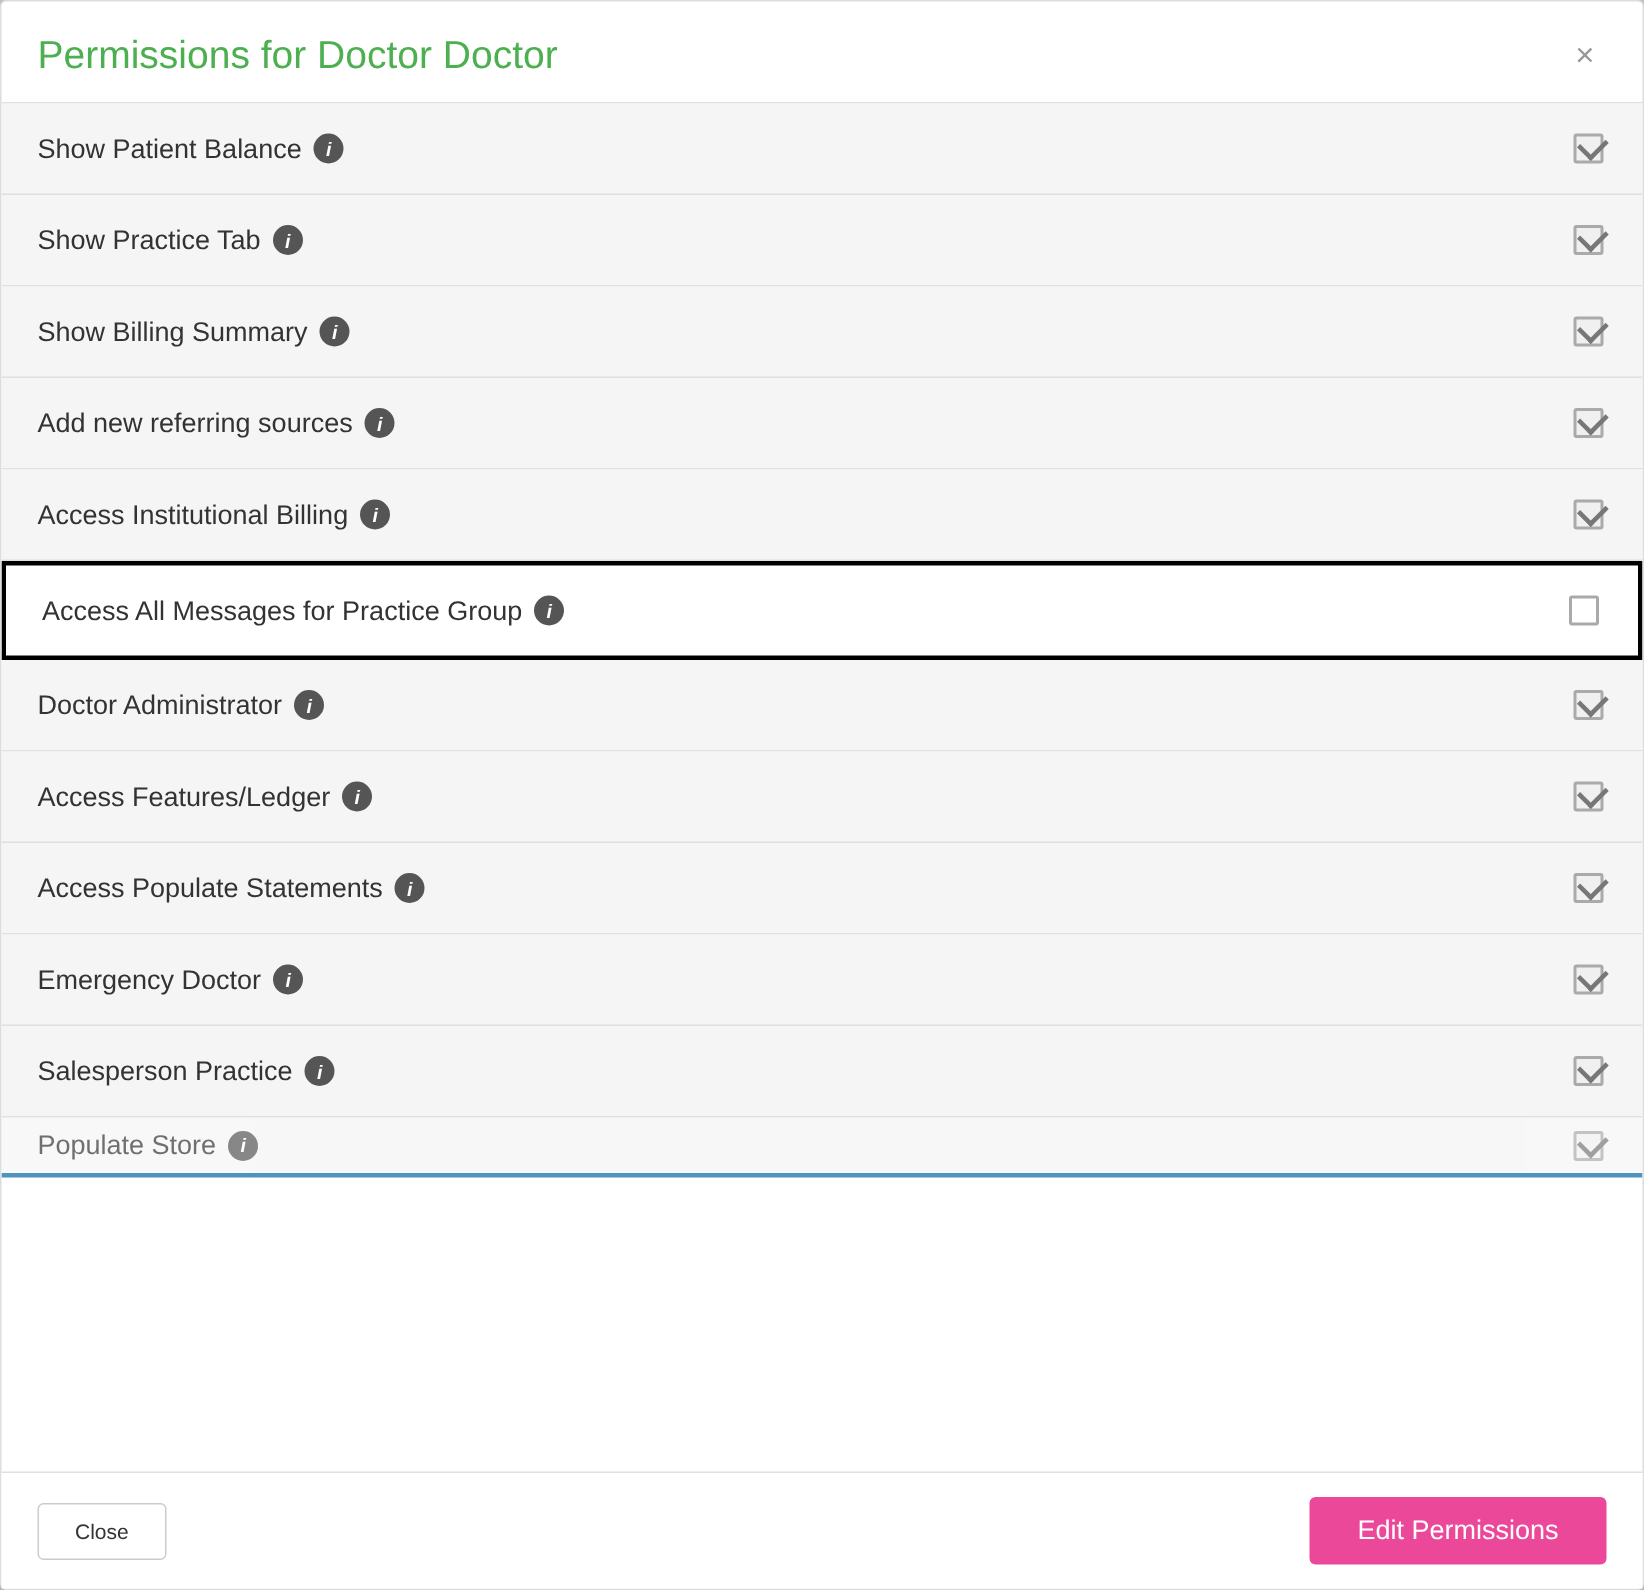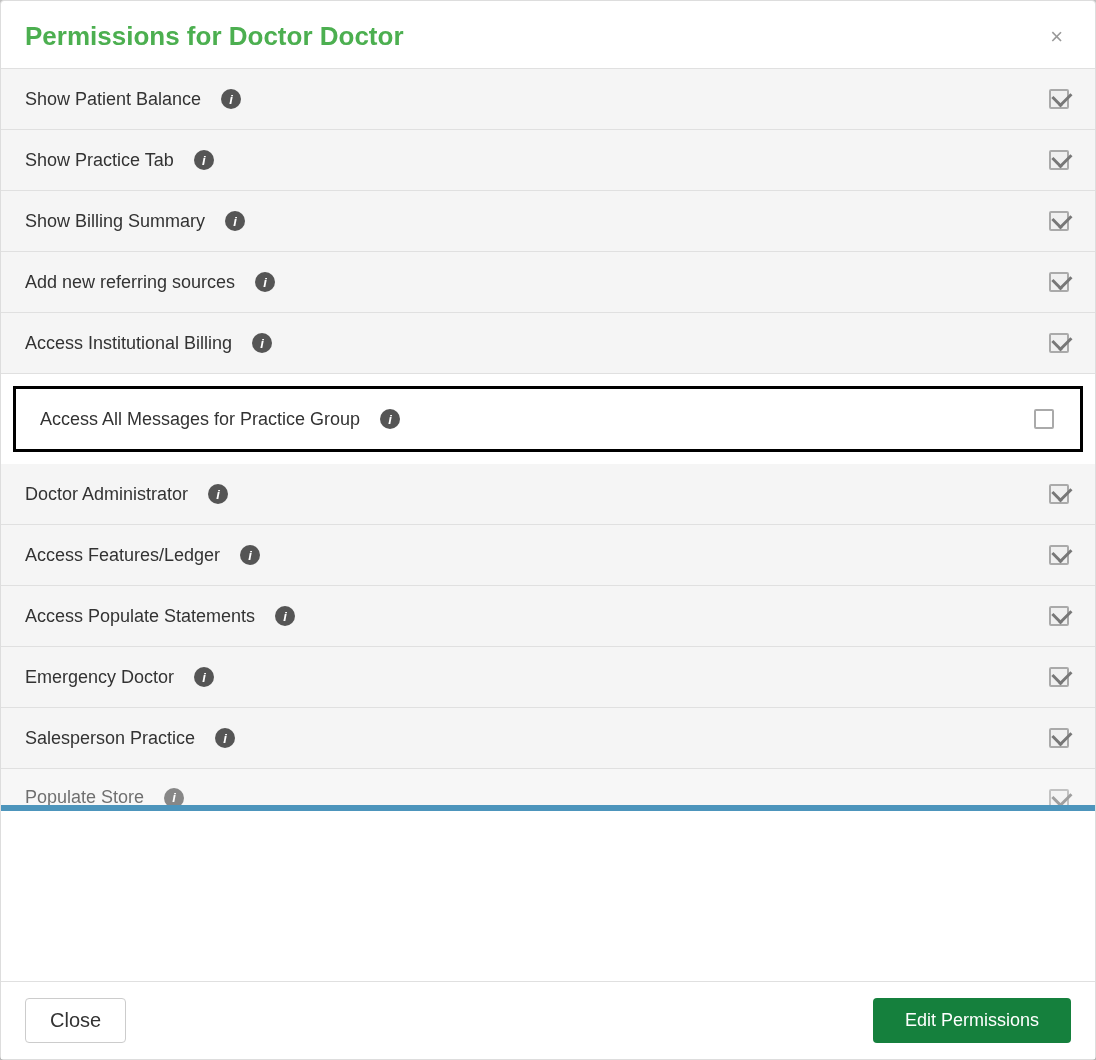--- a/index.html
+++ b/index.html
@@ -25,21 +25,21 @@
     }
     .modal-header {
       padding: 20px 24px 16px 24px;
       display: flex;
       justify-content: space-between;
       align-items: center;
       border-bottom: 1px solid #e0e0e0;
     }
     .modal-title {
       font-size: 26px;
-      font-weight: 700;
+      font-weight: 400;
       color: #4caf50;
     }
     .close-x {
       font-size: 22px;
       color: #999;
       cursor: pointer;
       background: none;
       border: none;
       line-height: 1;
       padding: 4px 8px;
@@ -52,28 +52,28 @@
       display: flex;
       align-items: center;
       justify-content: space-between;
       padding: 18px 24px;
       background: #f5f5f5;
       border-bottom: 1px solid #e0e0e0;
     }
     .permission-row.highlighted {
       background: #fff;
       border: 3px solid #000;
-      margin: 12px;
+      margin: 0;
     }
     .permission-label {
       font-size: 18px;
       color: #333;
       display: flex;
       align-items: center;
-      gap: 20px;
+      gap: 8px;
     }
     .info-icon {
       display: inline-flex;
       align-items: center;
       justify-content: center;
       width: 20px;
       height: 20px;
       border-radius: 50%;
       background: #555;
       color: #fff;
@@ -120,44 +120,44 @@
     .modal-footer {
       padding: 16px 24px;
       display: flex;
       justify-content: space-between;
       align-items: center;
       border-top: 1px solid #e0e0e0;
       background: #fff;
     }
     .btn-close {
       padding: 10px 24px;
-      font-size: 20px;
+      font-size: 14px;
       border: 1px solid #ccc;
       background: #fff;
       color: #333;
       border-radius: 4px;
       cursor: pointer;
     }
     .btn-edit {
       padding: 12px 32px;
       font-size: 18px;
-      background: #15803d;
+      background: #ec4899;
       color: #fff;
       border: none;
       border-radius: 4px;
       cursor: pointer;
       font-weight: 500;
     }
     .partial-row {
       display: flex;
-      align-items: flex-start;
+      align-items: center;
       justify-content: space-between;
       padding: 18px 24px;
       background: #f5f5f5;
-      border-bottom: 6px solid #0369a1;
+      border-bottom: 3px solid #0369a1;
       opacity: 0.7;
     }
   </style>
 </head>
 <body>
 
 <div class="modal">
   <div class="modal-header">
     <span class="modal-title">Permissions for Doctor Doctor</span>
     <button class="close-x">×</button>

